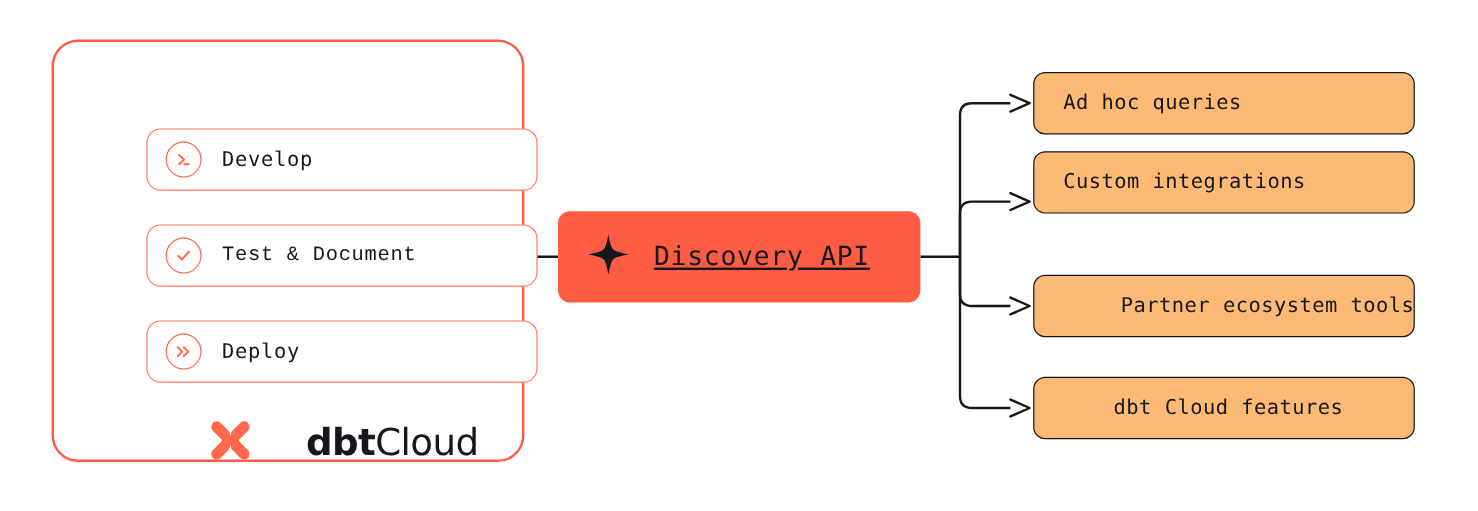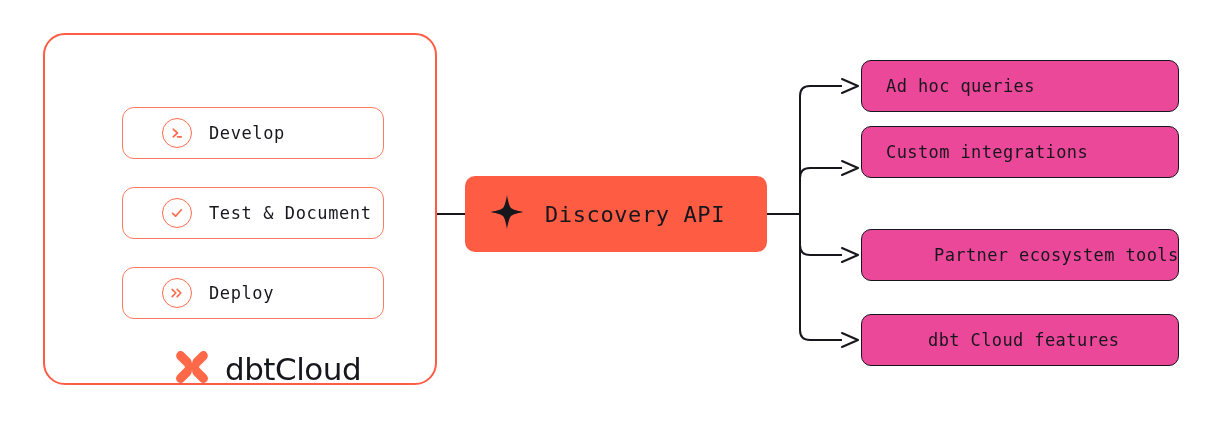--- a/index.html
+++ b/index.html
@@ -29,29 +29,28 @@
     width: 394px;
     height: 352px;
     border: 2px solid #FF5C44;
     border-radius: 22px;
     box-sizing: border-box;
     background: #ffffff;
   }
   .stage-item {
     position: absolute;
     left: 77px;
-    width: 262px;
+    width: 326px;
     height: 52px;
     border: 1.6px solid #FF7A60;
     border-radius: 12px;
     box-sizing: border-box;
     background: #ffffff;
     display: flex;
     align-items: center;
-    padding-left: 24px;
   }
   .stage-item .badge {
     width: 28px;
     height: 28px;
     margin-left: 15px;
     flex: 0 0 auto;
     border: 1.6px solid #FF6A4D;
     border-radius: 50%;
     display: flex;
     align-items: center;
@@ -59,21 +58,21 @@
   }
   .stage-item .badge svg { display: block; }
   .stage-item .stage-label {
     margin-left: 17px;
     font-size: 17px;
     letter-spacing: 0.6px;
     color: #16161D;
     white-space: nowrap;
   }
   #item-develop { top: 72px; }
-  #item-test    { top: 152px; }
+  #item-test    { top: 152px; font-family: Liberation Mono, monospace; }
   #item-deploy  { top: 232px; }
 
   
   .dbt-logo {
     position: absolute;
     left: 126px;
     top: 312px;
     width: 230px;
     height: 44px;
     display: flex;
@@ -82,22 +81,23 @@
   .dbt-logo .mark { flex: 0 0 auto; }
   .dbt-logo .wordmark {
     margin-left: 12px;
     font-family: "DejaVu Sans", sans-serif;
     font-size: 31px;
     letter-spacing: -0.5px;
     white-space: nowrap;
     line-height: 1;
   }
   .dbt-logo .wordmark .w-dbt {
-    font-weight: normal;
-    color: #16161D;
+    font-weight: bold;
+    color: #16161D;
+    margin-left: 30px;
   }
   .dbt-logo .wordmark .w-cloud {
     font-weight: normal;
     color: #16161D;
   }
 
   
   .center-node {
     position: absolute;
     left: 465px;
@@ -113,32 +113,33 @@
   .center-node .spark {
     margin-left: 23px;
     flex: 0 0 auto;
   }
   .center-node .center-label {
     margin-left: 19px;
     font-size: 22px;
     letter-spacing: 0.6px;
     color: #16161D;
     white-space: nowrap;
+    text-decoration: underline;
   }
 
   
   .out-box {
     position: absolute;
     left: 861px;
     width: 318px;
     height: 52px;
     border: 1.8px solid #16161D;
     border-radius: 10px;
     box-sizing: border-box;
-    background: #ec4899;
+    background: #fdba74;
     display: flex;
     align-items: center;
   }
   .out-box .out-label {
     margin-left: 24px;
     font-size: 17px;
     letter-spacing: 0.4px;
     color: #16161D;
     white-space: nowrap;
   }

